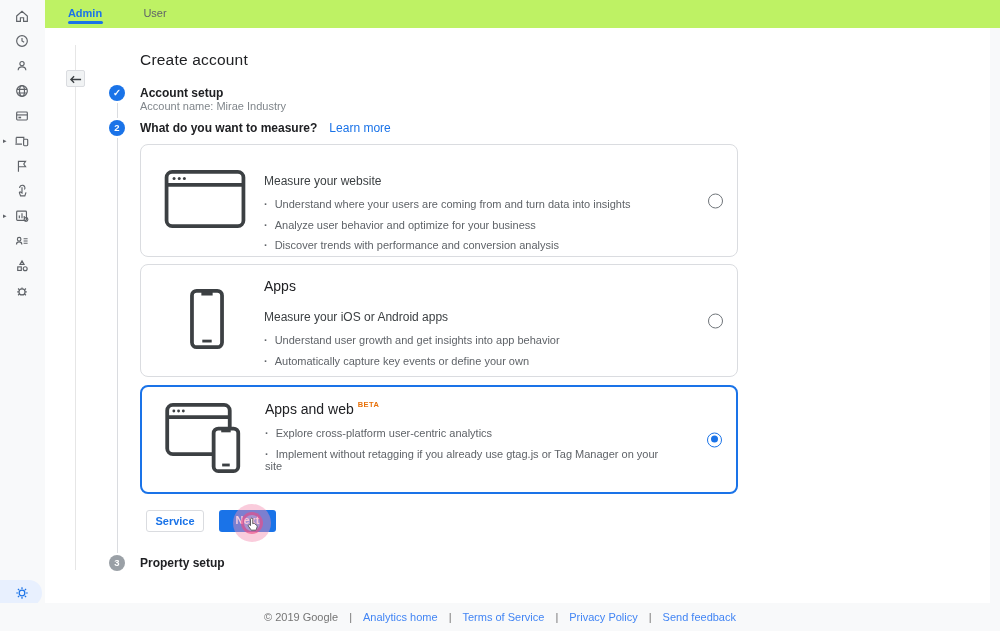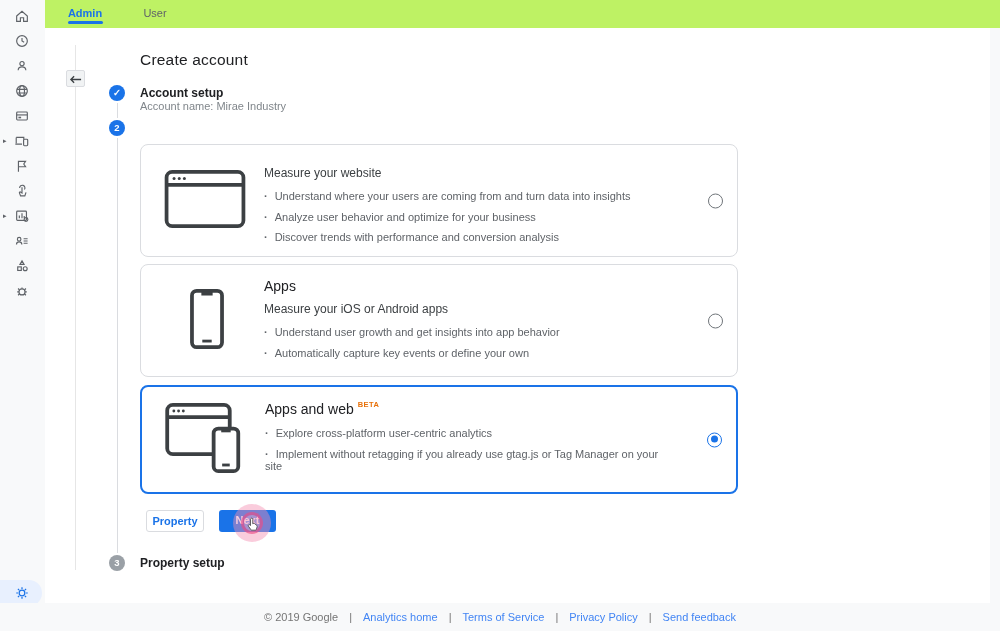--- a/index.html
+++ b/index.html
@@ -41,21 +41,21 @@
   .step-sub { position:absolute; left:140px; font-size:11px; color:#80868b; }
   .learn-link { color:#1a73e8; font-weight:normal; margin-left:12px; cursor:pointer; }
 
   
   .card { position:absolute; left:140px; width:598px; background:#fff; border:1px solid #dadce0; border-radius:8px; cursor:pointer; }
   .card.selected { border:2px solid #1a73e8; }
   .card-icon { position:absolute; left:22px; top:50%; transform:translateY(-50%); }
   .card-text { position:absolute; left:123px; top:13px; right:60px; }
   .card-title { font-size:14px; color:#202124; }
   .beta-badge { font-size:7.5px; font-weight:bold; color:#e8710a; vertical-align:7px; letter-spacing:.4px; margin-left:4px; }
-  .card-sub { font-size:12px; color:#3c4043; margin-top:8px; }
+  .card-sub { font-size:12px; color:#3c4043; margin-top:16px; }
   .bullets { margin-top:10px; }
   .bullet { font-size:11px; color:#5f6368; margin-bottom:8.5px; }
   .bullet::before { content:"·"; margin-right:7px; font-weight:bold; }
   .radio { position:absolute; right:14px; top:50%; transform:translateY(-50%); width:15px; height:15px; border-radius:50%; border:1.5px solid #70757a; cursor:pointer; }
   .radio.checked { border:1.5px solid #1a73e8; }
   .radio.checked::after { content:""; position:absolute; left:2.5px; top:2.5px; width:7px; height:7px; border-radius:50%; background:#1a73e8; }
 
   
   .btn { position:absolute; top:510px; height:22px; border-radius:3px; font-size:11px; font-weight:bold; text-align:center; line-height:21px; cursor:pointer; }
   .btn-prev { left:146px; width:58px; background:#fff; border:1px solid #dadce0; color:#1a73e8; }
@@ -181,20 +181,23 @@
 
   <div class="page-title">Create account</div>
 
   <div class="step-circle sc-done" style="top:85px">✓</div>
   <div class="step-label" style="top:86px">Account setup</div>
   <div class="step-sub" style="top:100px">Account name: Mirae Industry</div>
 
   <div class="connector" style="top:103px;height:15px"></div>
 
   <div class="step-circle sc-active" style="top:120px">2</div>
+  <div class="step-label" style="top:121px">
+    <span>What do you want to measure?</span><span class="learn-link">Learn more</span>
+  </div>
 
   <div class="connector" style="top:138px;height:415px"></div>
 
   <div class="card" style="top:144px;height:113px">
     <span class="card-icon">
       <svg width="84" height="60" viewBox="0 0 88 64" fill="none" stroke="#3c4043" stroke-width="4">
           <rect x="3" y="3" width="82" height="58" rx="6"></rect>
           <path d="M3 17h82"></path>
           <circle cx="11" cy="10" r="1.6" fill="#3c4043" stroke="none"></circle>
           <circle cx="16.5" cy="10" r="1.6" fill="#3c4043" stroke="none"></circle>
@@ -244,21 +247,21 @@
     <div class="card-text">
       <div class="card-title"><span>Apps and web</span><span class="beta-badge">BETA</span></div>
       <div class="bullets">
         <div class="bullet">Explore cross-platform user-centric analytics</div>
         <div class="bullet">Implement without retagging if you already use gtag.js or Tag Manager on your site</div>
       </div>
     </div>
     <div class="radio checked"></div>
   </div>
 
-  <div class="btn btn-prev">Property</div>
+  <div class="btn btn-prev">Service</div>
   <div class="btn btn-next">Next</div>
 
   <div class="ripple-outer"></div>
   <div class="ripple-inner"></div>
   <span class="cursor-hand">
     <svg width="13" height="15" viewBox="0 0 14 16">
         <path d="M5 1.2c.7 0 1.2.5 1.2 1.2v4.8l.9-.3c.4-.1.8 0 1.1.2l2.4 1.9c.3.3.5.7.4 1.1l-.9 3.2c-.2.5-.6.8-1.1.8H5.2c-.4 0-.8-.2-1-.5L1.6 9.9c-.4-.5-.3-1.2.2-1.5.4-.3 1-.3 1.4.1l.6.6V2.4c0-.7.5-1.2 1.2-1.2z" fill="#fff" stroke="#444" stroke-width=".9"></path>
       </svg>
   </span>
 

